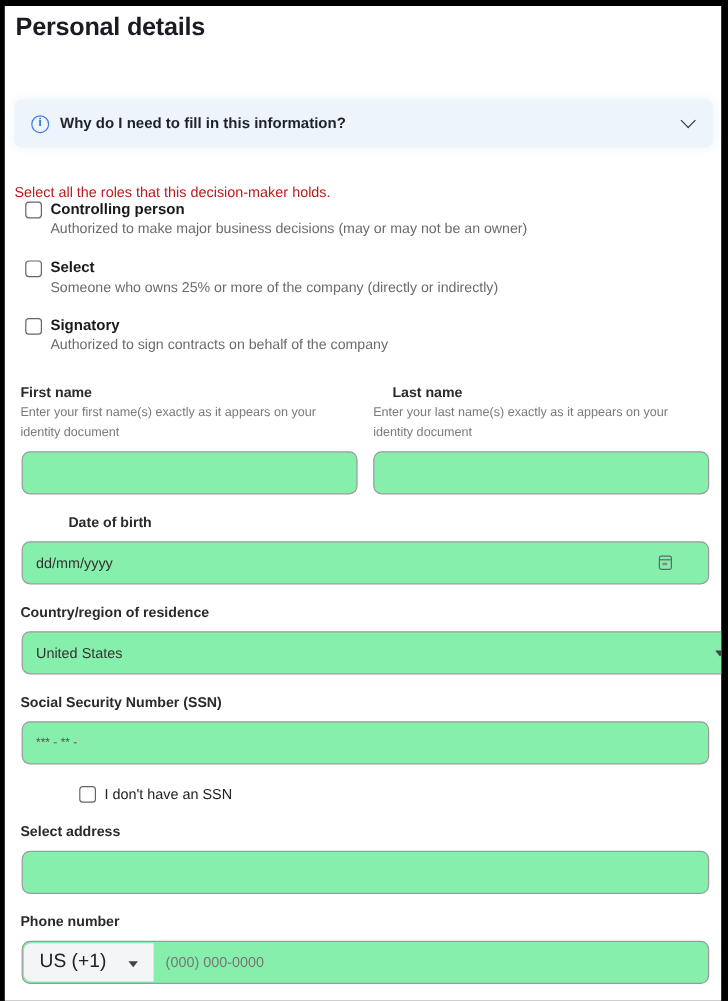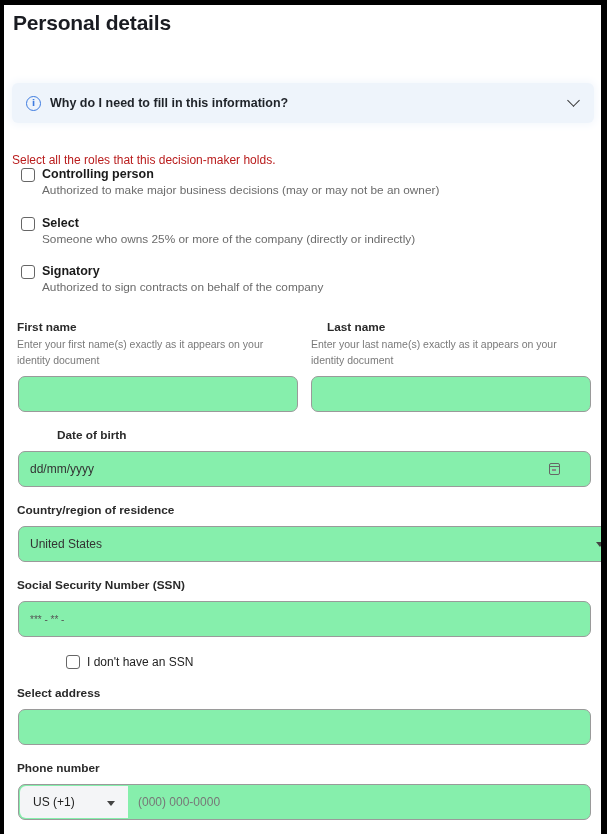--- a/index.html
+++ b/index.html
@@ -64,21 +64,21 @@
     .caret {
       position: absolute; width: 0; height: 0;
       border-left: 4px solid transparent; border-right: 4px solid transparent; border-top: 5px solid #444;
     }
     .ssn-check { position: absolute; left: 14px; top: 650px; display: flex; align-items: center; margin-left: 48px; }
     .ssn-check .checkbox { margin-top: 0; }
     .ssn-check-label { margin-left: 7px; font-size: 12px; color: #222; }
     .phone-prefix {
       position: absolute; left: 1px; top: 1px; bottom: 1px; width: 108px; background: #f4f5f7;
       border-radius: 6px 0 0 6px; display: flex; align-items: center; padding-left: 13px;
-      font-size: 12px; color: #222; cursor: pointer;
+      font-size: 16px; color: #222; cursor: pointer;
     }
     .phone-number { position: absolute; left: 119px; top: 10px; font-size: 12px; color: #777; }
   </style>
 </head>
 <body>
 
 <div class="frame">
 
   <div class="page-title">Personal details</div>
 

